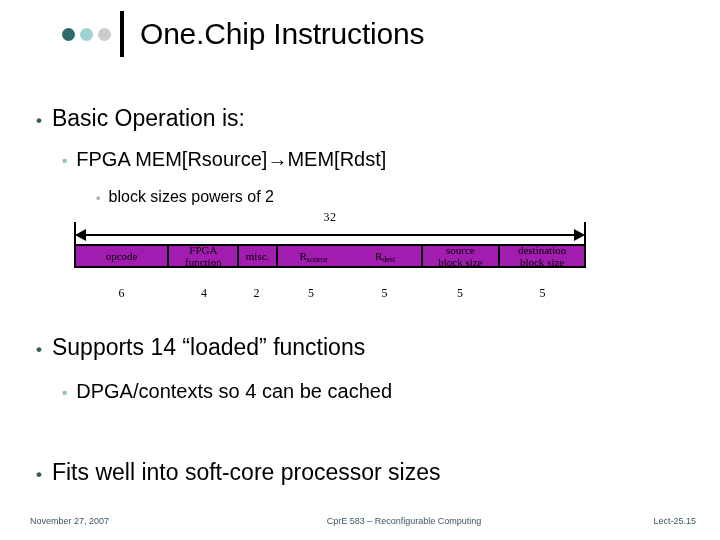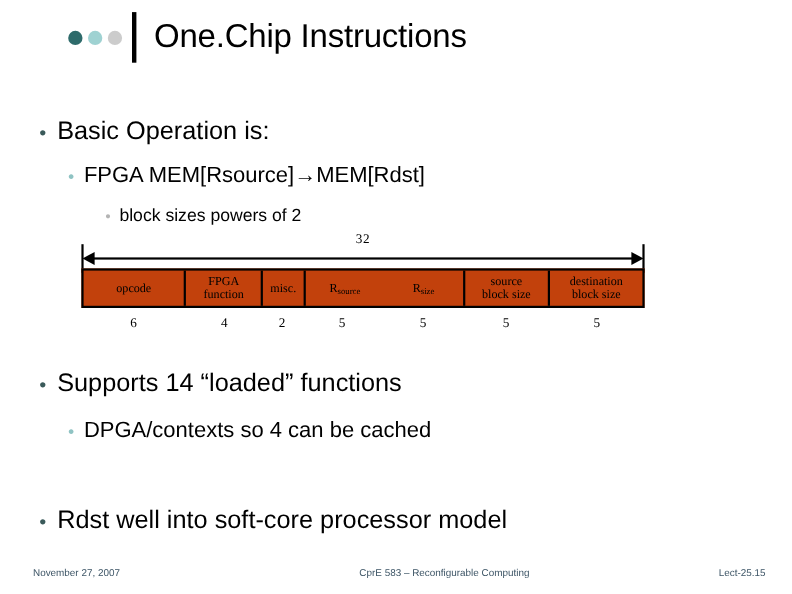--- a/index.html
+++ b/index.html
@@ -140,25 +140,25 @@
     background: #000000;
   }
   .tick.left  { left: 4px; }
   .tick.right { right: 4px; }
 
   .fields {
     position: absolute;
     left: 4px;
     top: 34px;
     width: 512px;
-    height: 36px;
+    height: 24px;
     display: flex;
     border: 2px solid #000000;
     box-sizing: border-box;
-    background: #c2410c;
+    background: #a21caf;
   }
   .field {
     position: relative;
     display: flex;
     align-items: center;
     justify-content: center;
     text-align: center;
     font-family: "Liberation Serif", serif;
     font-size: 11px;
     line-height: 1.12;
@@ -255,21 +255,21 @@
         <div class="field" style="flex: 70 0 0px;">
           <div>FPGA<br>function</div>
         </div>
         <div class="field" style="flex: 35 0 0px; font-family: Liberation Serif, serif;">
           <div>misc.</div>
         </div>
         <div class="field no-divider" style="flex: 74 0 0px;">
           <div>R<sub>source</sub></div>
         </div>
         <div class="field" style="flex: 73 0 0px;">
-          <div>R<sub>size</sub></div>
+          <div>R<sub>dest</sub></div>
         </div>
         <div class="field" style="flex: 78 0 0px;">
           <div>source<br>block size</div>
         </div>
         <div class="field no-divider" style="flex: 87 0 0px;">
           <div>destination<br>block size</div>
         </div>
       </div>
     <div class="widths" id="widths-row">
         <div class="wnum" style="flex: 95 0 0px;">6</div>
@@ -287,21 +287,21 @@
     <span class="btext">Supports 14 “loaded” functions</span>
   </div>
 
   <div class="bullet lvl2" style="left:62px; top:368px;">
     <span class="marker">•</span>
     <span class="btext">DPGA/contexts so 4 can be cached</span>
   </div>
 
   <div class="bullet lvl1" style="left:36px; top:447px;">
     <span class="marker">•</span>
-    <span class="btext">Rdst well into soft-core processor model</span>
+    <span class="btext">Fits well into soft-core processor sizes</span>
   </div>
 
   <div class="footer">
     <span class="footer-left">November 27, 2007</span>
     <span class="footer-center">CprE 583 – Reconfigurable Computing</span>
     <span class="footer-right">Lect-25.15</span>
   </div>
 
 </div>
 

